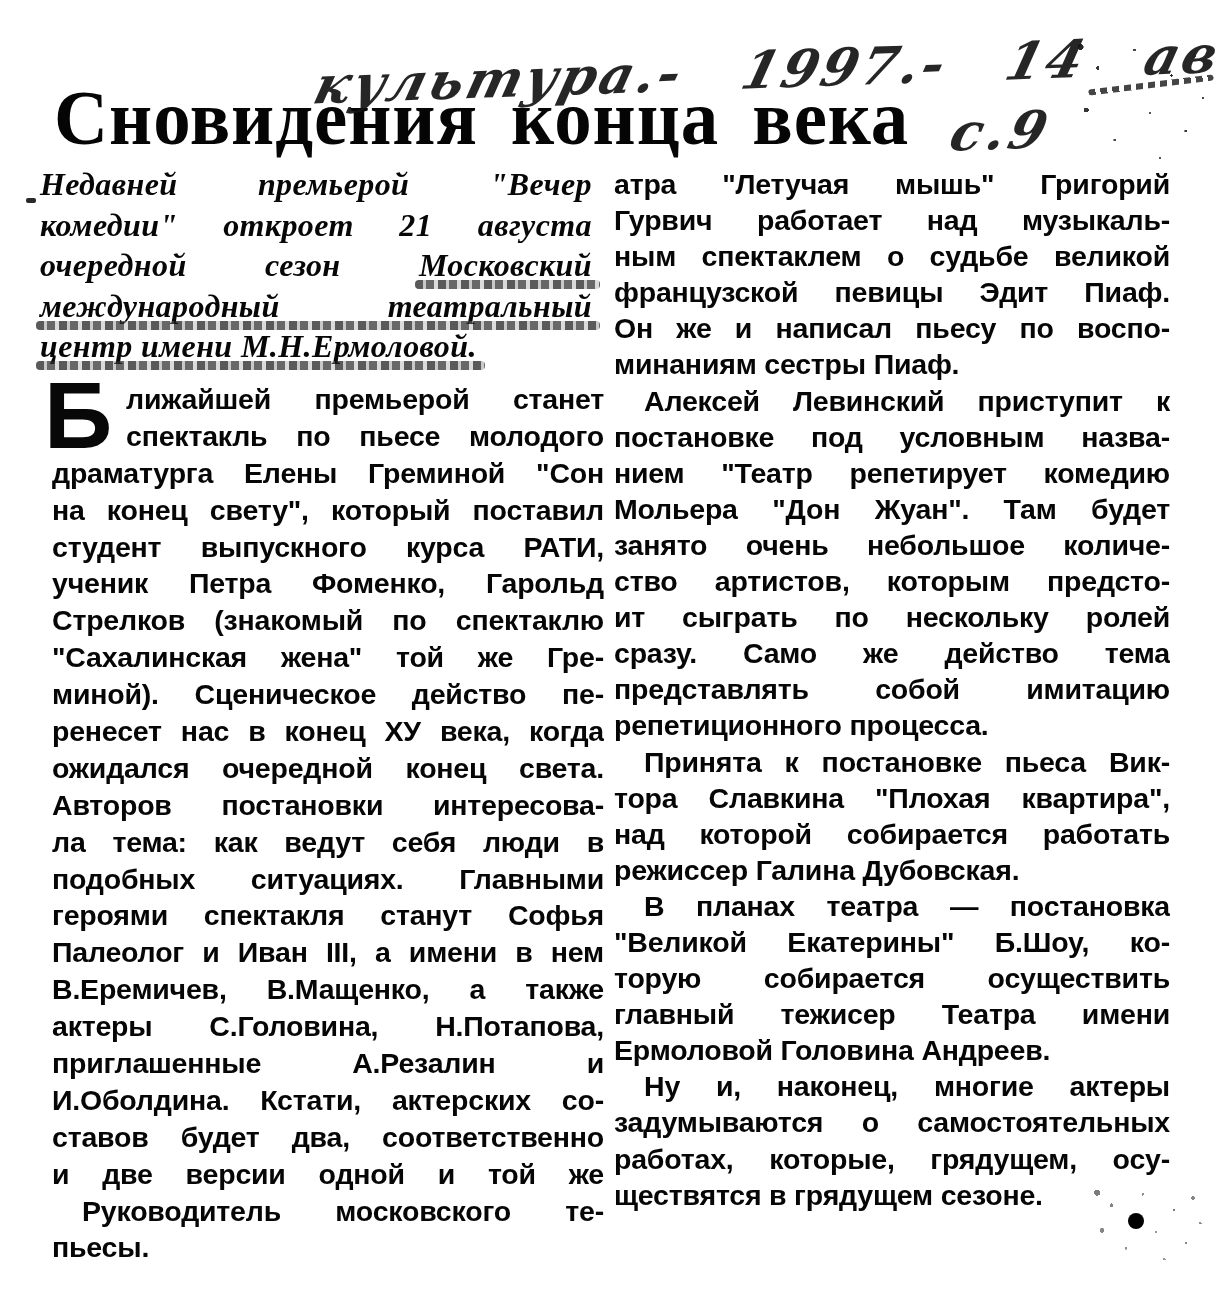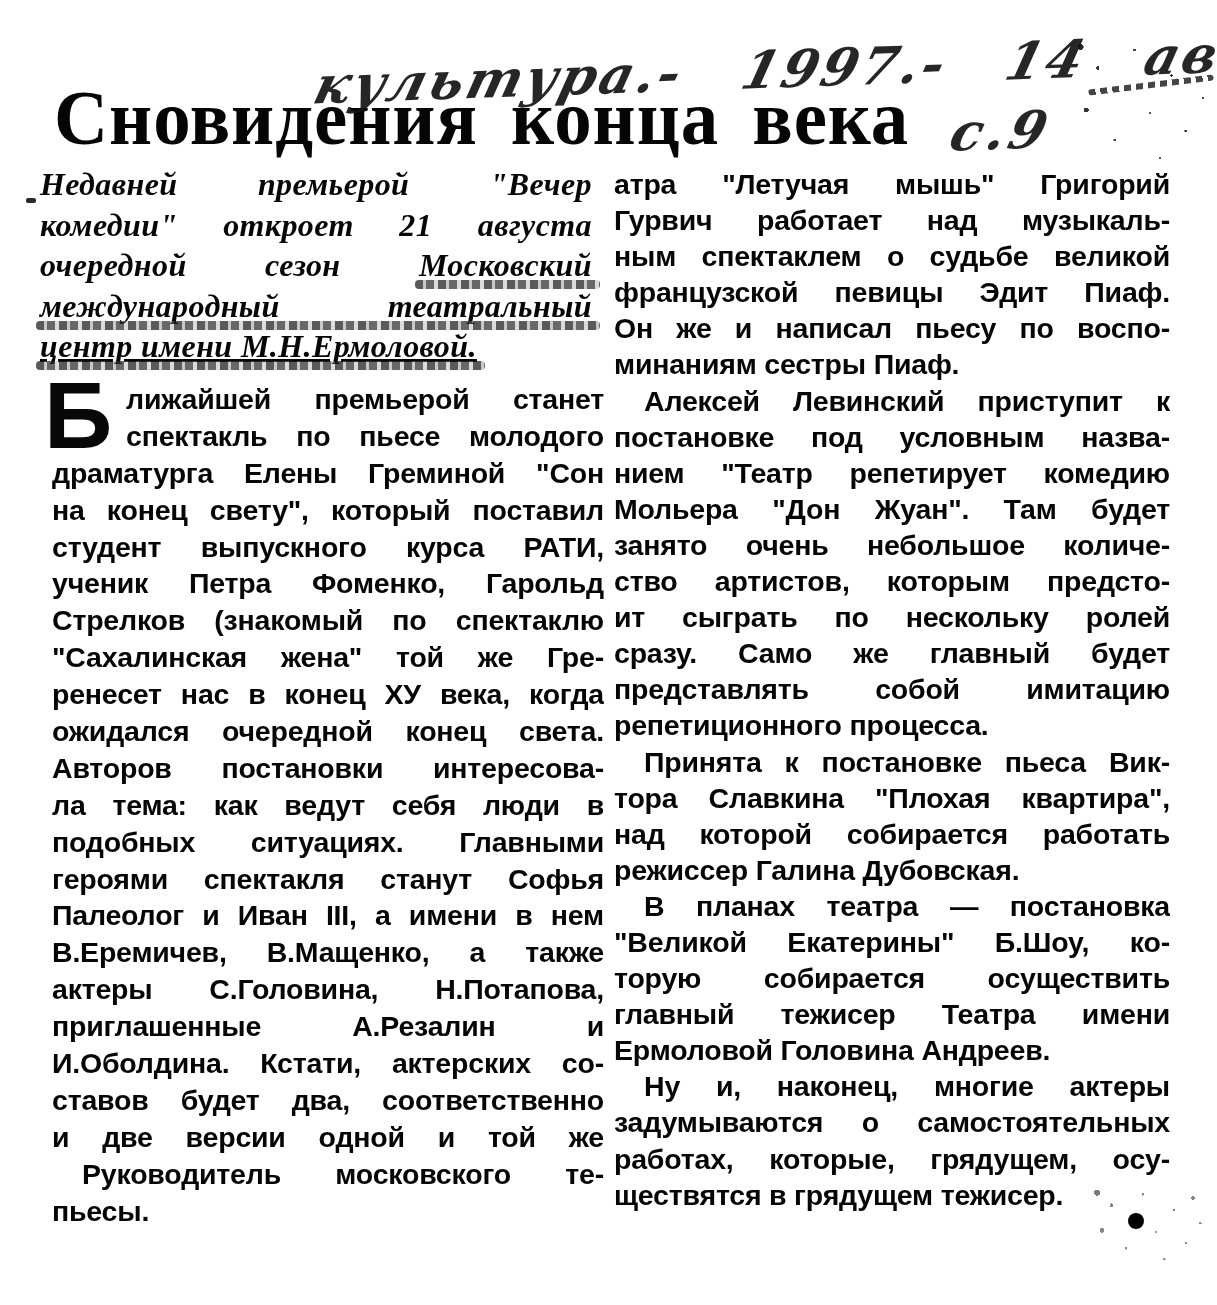--- a/index.html
+++ b/index.html
@@ -17,21 +17,21 @@
   .hand-note{position:absolute;font-family:"DejaVu Serif",serif;font-style:italic;font-weight:bold;
     color:#141414;white-space:nowrap;transform:skewX(-16deg) rotate(-2deg);opacity:.92;}
   .note1{left:320px;top:38px;font-size:52px;letter-spacing:3px;word-spacing:38px;}
   .note2{left:952px;top:100px;font-size:52px;letter-spacing:4px;}
 
   
   .lead{position:absolute;left:40px;top:164px;width:552px;
     font-family:"Liberation Serif",serif;font-style:italic;font-weight:bold;
     font-size:32px;letter-spacing:.4px;color:#070707;}
   .lead .line{line-height:40.6px;height:40.6px;text-align:justify;text-align-last:justify;overflow:visible;}
-  .lead .line.end{text-align-last:left;text-decoration:underline;}
+  .lead .line.end{text-align-last:left;}
   .marker-underline{position:relative;}
   .marker-underline::after{content:"";position:absolute;left:-4px;right:-8px;bottom:-6px;height:9px;
     border-radius:4px;opacity:.8;filter:blur(.4px);
     background:repeating-linear-gradient(90deg,
       rgba(25,25,25,.9) 0 8px, rgba(130,130,130,.55) 8px 11px,
       rgba(45,45,45,.9) 11px 19px, rgba(155,155,155,.45) 19px 23px);}
 
   
   .col{position:absolute;font-weight:bold;font-size:28.5px;letter-spacing:-.2px;color:#060606;}
   .col .line{text-align:justify;text-align-last:justify;overflow:hidden;box-sizing:border-box;}
@@ -88,20 +88,21 @@
   <div class="dropcap">Б</div>
   <div class="col left" id="colLeft">
       <div class="line inset">лижайшей премьерой станет</div>
       <div class="line inset">спектакль по пьесе молодого</div>
       <div class="line">драматурга Елены Греминой "Сон</div>
       <div class="line">на конец свету", который поставил</div>
       <div class="line">студент выпускного курса РАТИ,</div>
       <div class="line">ученик Петра Фоменко, Гарольд</div>
       <div class="line">Стрелков (знакомый по спектаклю</div>
       <div class="line">"Сахалинская жена" той же Гре-</div>
+      <div class="line">миной). Сценическое действо пе-</div>
       <div class="line">ренесет нас в конец ХУ века, когда</div>
       <div class="line">ожидался очередной конец света.</div>
       <div class="line">Авторов постановки интересова-</div>
       <div class="line">ла тема: как ведут себя люди в</div>
       <div class="line">подобных ситуациях. Главными</div>
       <div class="line">героями спектакля станут Софья</div>
       <div class="line">Палеолог и Иван III, а имени в нем</div>
       <div class="line">В.Еремичев, В.Мащенко, а также</div>
       <div class="line">актеры С.Головина, Н.Потапова,</div>
       <div class="line">приглашенные А.Резалин и</div>
@@ -118,36 +119,36 @@
       <div class="line">французской певицы Эдит Пиаф.</div>
       <div class="line">Он же и написал пьесу по воспо-</div>
       <div class="line end">минаниям сестры Пиаф.</div>
       <div class="line ind">Алексей Левинский приступит к</div>
       <div class="line">постановке под условным назва-</div>
       <div class="line">нием "Театр репетирует комедию</div>
       <div class="line">Мольера "Дон Жуан". Там будет</div>
       <div class="line">занято очень небольшое количе-</div>
       <div class="line">ство артистов, которым предсто-</div>
       <div class="line">ит сыграть по нескольку ролей</div>
-      <div class="line">сразу. Само же главный будет</div>
+      <div class="line">сразу. Само же действо тема</div>
       <div class="line">представлять собой имитацию</div>
       <div class="line end">репетиционного процесса.</div>
       <div class="line ind">Принята к постановке пьеса Вик-</div>
       <div class="line">тора Славкина "Плохая квартира",</div>
       <div class="line">над которой собирается работать</div>
       <div class="line end">режиссер Галина Дубовская.</div>
       <div class="line ind">В планах театра — постановка</div>
       <div class="line">"Великой Екатерины" Б.Шоу, ко-</div>
       <div class="line">торую собирается осуществить</div>
       <div class="line">главный тежисер Театра имени</div>
       <div class="line end">Ермоловой Головина Андреев.</div>
       <div class="line ind">Ну и, наконец, многие актеры</div>
       <div class="line">задумываются о самостоятельных</div>
       <div class="line">работах, которые, грядущем, осу-</div>
-      <div class="line end">ществятся в грядущем тежисер.</div>
+      <div class="line end">ществятся в грядущем сезоне.</div>
     </div>
 
   <div class="end-bullet"></div>
 
   <div class="speckle"></div>
   <div class="streak"></div>
   <div class="speckle bottom"></div>
   <div class="speck-left"></div>
 </div>
 

